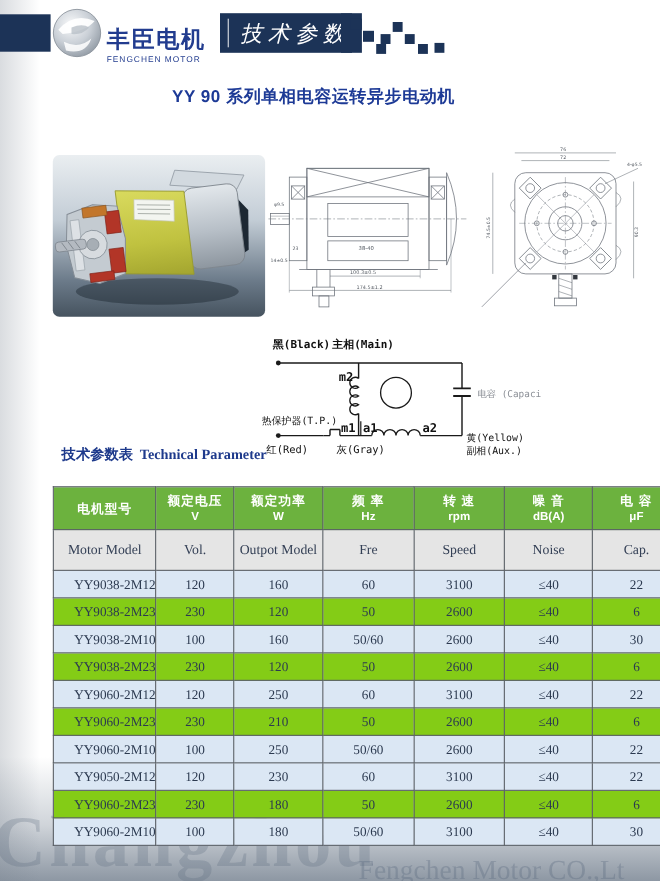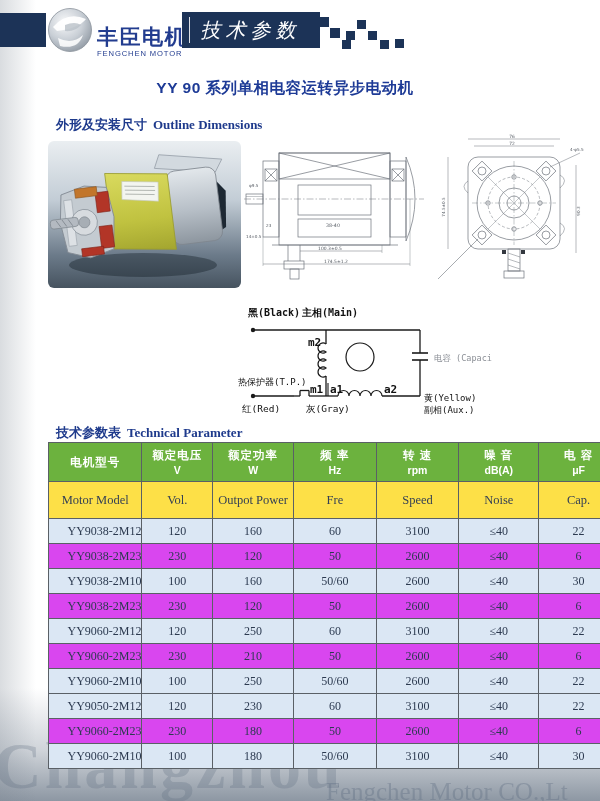--- a/index.html
+++ b/index.html
@@ -9,21 +9,21 @@
   .bg-bottom{position:absolute;left:0;right:0;top:688px;height:113px;z-index:0;
     background:linear-gradient(180deg,rgba(160,170,182,0) 0%,rgba(150,160,172,0.45) 55%,#8d97a3 100%);}
   .bg-left{position:absolute;left:0;top:0;width:36px;height:801px;z-index:0;
     background:linear-gradient(90deg,rgba(120,130,142,0.28),rgba(120,130,142,0));}
   
   .navy-bar{position:absolute;left:0;top:13px;width:46px;height:34px;background:#1c3357;z-index:2;}
   .logo-swirl{position:absolute;left:45px;top:5px;width:50px;height:50px;z-index:2;}
   .logo-text{position:absolute;left:97px;top:11px;z-index:2;color:#223c8f;line-height:1;}
   .logo-cn{font-size:21px;font-weight:bold;letter-spacing:1.5px;margin-top:15px;}
   .logo-en{font-size:7.6px;letter-spacing:0.9px;margin-top:3px;}
-  .banner{position:absolute;left:182px;top:12px;width:129px;height:36px;background:#1c3357;z-index:2;
+  .banner{position:absolute;left:200px;top:12px;width:129px;height:36px;background:#1c3357;z-index:2;
     display:flex;align-items:center;justify-content:center;text-align:right;}
   .banner .vline{position:absolute;left:7px;top:5px;bottom:5px;width:1px;background:#ffffff;opacity:.85;}
   .banner-label{color:#ffffff;font-family:"Liberation Serif",serif;font-style:italic;
     font-size:20px;letter-spacing:5px;padding-left:8px;white-space:nowrap;}
   .checker{position:absolute;left:310px;top:12px;z-index:2;}
   
   .doc-title{position:absolute;left:0;top:78px;width:570px;text-align:center;z-index:2;
     color:#1d3a96;font-size:15.5px;font-weight:bold;letter-spacing:0.5px;}
   .sec-head{position:absolute;left:56px;z-index:2;color:#1e3a8c;font-size:13px;font-weight:bold;
     white-space:nowrap;}
@@ -38,27 +38,27 @@
   .dwg text{font-family:"DejaVu Sans",sans-serif;fill:#555b63;}
   
   .ediagram{position:absolute;left:236px;top:304px;z-index:2;}
   
   table.params{position:absolute;left:48px;top:442px;width:571px;z-index:2;
     border-collapse:collapse;table-layout:fixed;padding-left:28px;}
   table.params th,table.params td{border:1px solid #5a6066;}
   table.params thead tr:first-child th{background:#6cb23e;color:#ffffff;height:36px;
     font-size:11.5px;font-weight:600;letter-spacing:1px;vertical-align:middle;}
   table.params thead tr:first-child .unit{font-size:10.5px;font-weight:bold;letter-spacing:0;margin-top:1px;}
-  table.params thead tr.subhead th{background:#fde047;color:#333f55;height:34px;
+  table.params thead tr.subhead th{background:#e5e5e5;color:#333f55;height:34px;
     font-family:"Liberation Serif",serif;font-size:12.5px;font-weight:normal;}
   table.params td{height:24px;font-family:"Liberation Serif",serif;font-size:12px;color:#2c3a50;
     text-align:center;padding:0;}
   table.params td:first-child{text-align:right;padding-left:9px;}
   table.params tr.blue td{background:#dbe7f4;}
-  table.params tr.cream td{background:#d946ef;}
+  table.params tr.cream td{background:#84cc16;}
   
   .wm1{position:absolute;left:-6px;top:728px;z-index:1;font-family:"Liberation Serif",serif;
     font-size:66px;font-weight:bold;color:rgba(88,104,124,0.26);letter-spacing:3px;white-space:nowrap;}
   .wm2{position:absolute;left:326px;top:778px;z-index:1;font-family:"Liberation Serif",serif;
     font-size:25px;color:rgba(88,104,124,0.32);white-space:nowrap;}
 </style>
 </head>
 <body>
 
 <div id="page">
@@ -99,23 +99,20 @@
       <rect x="36" y="19" width="9" height="9"></rect>
       <rect x="58" y="19" width="9" height="9"></rect>
       <rect x="32" y="28" width="9" height="9"></rect>
       <rect x="70" y="28" width="9" height="9"></rect>
       <rect x="85" y="27" width="9" height="9"></rect>
     </g>
   </svg>
 
   <div class="doc-title">YY 90 系列单相电容运转异步电动机</div>
 
-  <div class="sec-head" style="top:116px;">
-    <span>外形及安装尺寸</span><span class="en">Outline Dimensions</span>
-  </div>
 
   <div class="photo">
     <svg width="193" height="147" viewBox="0 0 193 147">
       <defs>
         <linearGradient id="silv" x1="0" y1="0" x2="0" y2="1">
           <stop offset="0%" stop-color="#e2e7eb"></stop>
             <stop offset="55%" stop-color="#b7bfc7"></stop>
           <stop offset="100%" stop-color="#8d969f"></stop>
         </linearGradient>
         <linearGradient id="yel" x1="0" y1="0" x2="0" y2="1">
@@ -272,21 +269,21 @@
       <text x="94" y="89" font-size="11" font-weight="bold">a1</text>
       <text x="148" y="89" font-size="11" font-weight="bold">a2</text>
       <text x="6" y="108" font-size="9.5">红(Red)</text>
       <text x="70" y="108" font-size="9.5">灰(Gray)</text>
       <text x="188" y="97" font-size="9">黄(Yellow)</text>
       <text x="188" y="109" font-size="9">副相(Aux.)</text>
       <text x="198" y="57" font-size="8.5" fill="#8b8f96">电容 (Capacitor)</text>
     </g>
   </svg>
 
-  <div class="sec-head" style="top:424px;">
+  <div class="sec-head" style="top:404px;">
     <span>技术参数表</span><span class="en">Technical Parameter</span>
   </div>
 
   <table class="params">
     <colgroup>
       <col style="width:16.4%">
         <col style="width:12.4%">
         <col style="width:14.2%">
       <col style="width:14.5%">
         <col style="width:14.5%">
@@ -319,21 +316,21 @@
             <div class="unit">dB(A)</div>
           </th>
           <th>
             <div class="cn">电 容</div>
             <div class="unit">μF</div>
           </th>
         </tr>
         <tr class="subhead">
           <th>Motor Model</th>
           <th>Vol.</th>
-          <th>Outpot Power</th>
+          <th>Outpot Model</th>
           <th>Fre</th>
           <th>Speed</th>
           <th>Noise</th>
           <th>Cap.</th>
         </tr>
       </thead>
     <tbody>
         <tr class="blue">
           <td>YY9038-2M12</td>
           <td>120</td>

